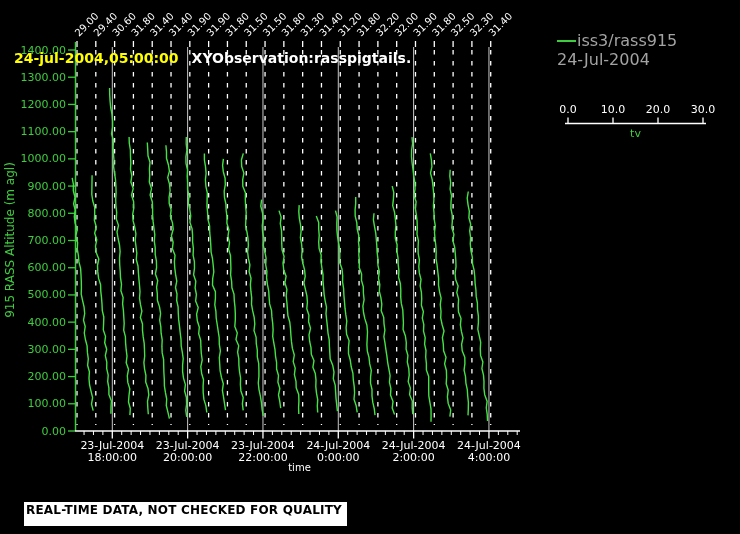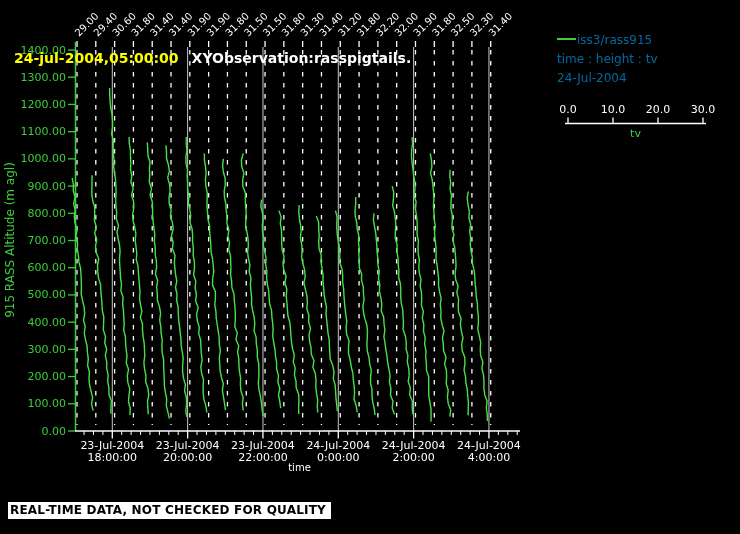--- a/index.html
+++ b/index.html
@@ -2,24 +2,24 @@
 <html><head>
 <meta charset="utf-8">
 <style>
   html,body{margin:0;padding:0;background:#000;}
   .screen{position:relative;width:740px;height:534px;background:#000;overflow:hidden;
           font-family:"DejaVu Sans","Liberation Sans",sans-serif;}
   .titlebar{position:absolute;left:14px;top:6px;font-size:14px;font-weight:bold;white-space:nowrap;margin-top:44px;}
   .t-date{color:#ffff00;}
   .t-main{color:#ffffff;margin-left:13px;}
   svg.plot{position:absolute;left:0;top:0;}
-  .legend{position:absolute;left:557px;top:31px;color:#0369a1;font-size:12px;line-height:19px;white-space:nowrap;}
+  .legend{position:absolute;left:557px;top:31px;color:#a3a3a3;font-size:16px;line-height:19px;white-space:nowrap;}
   .leg-dash{display:inline-block;width:19px;height:2px;background:#3ecd3e;vertical-align:4px;margin-right:1px;}
   .scalebar{position:absolute;left:548px;top:100px;}
-  .banner{position:absolute;left:8px;top:502px;height:17px;line-height:17px;background:#ffffff;color:#000000;
+  .banner{position:absolute;left:24px;top:502px;height:24px;line-height:17px;background:#ffffff;color:#000000;
           font-size:12px;font-weight:bold;padding:0 5px 0 2px;white-space:nowrap;letter-spacing:0.2px;}
 </style>
 </head>
 <body>
 
 <div class="screen">
 
   <svg class="plot" id="plotSvg" width="740" height="534">
       <g stroke="#c9c9c9" stroke-width="1">
         <line x1="112.3" y1="47" x2="112.3" y2="431"></line>
@@ -224,21 +224,20 @@
         <polyline points="468.3,191.5 467.2,198.1 468.0,204.6 469.3,211.2 468.9,217.7 470.7,224.3 469.7,230.8 470.6,237.4 470.3,244.0 470.9,250.5 472.3,257.1 472.5,263.6 474.1,270.2 474.8,276.7 475.1,283.3 475.9,289.8 476.2,296.4 477.4,303.0 477.5,309.5 478.4,316.1 478.4,322.6 477.8,329.2 479.2,335.7 480.7,342.3 480.3,348.8 480.6,355.4 482.9,362.0 481.9,368.5 483.5,375.1 484.0,381.6 483.9,388.2 484.7,394.7 487.1,401.3 486.3,407.8 487.2,414.4 487.5,421.0"></polyline>
       </g>
     </svg>
 
   <div class="titlebar">
     <span class="t-date">24-jul-2004,05:00:00</span><span class="t-main">XYObservation:rasspigtails.</span>
   </div>
 
   <div class="legend">
     <div><span class="leg-dash"></span><span>iss3/rass915</span></div>
-    <div>time : height : tv</div>
     <div>24-Jul-2004</div>
   </div>
 
   <svg class="scalebar" id="scaleSvg" width="180" height="44">
       <text x="20" y="13" fill="#ffffff" font-size="11px" text-anchor="middle">0.0</text>
       <text x="65" y="13" fill="#ffffff" font-size="11px" text-anchor="middle">10.0</text>
       <text x="110" y="13" fill="#ffffff" font-size="11px" text-anchor="middle">20.0</text>
       <text x="155" y="13" fill="#ffffff" font-size="11px" text-anchor="middle">30.0</text>
       <line x1="17" y1="23.5" x2="158" y2="23.5" stroke="#ffffff" stroke-width="1.3"></line>
       <line x1="20" y1="17.5" x2="20" y2="23.5" stroke="#ffffff" stroke-width="1.3"></line>

